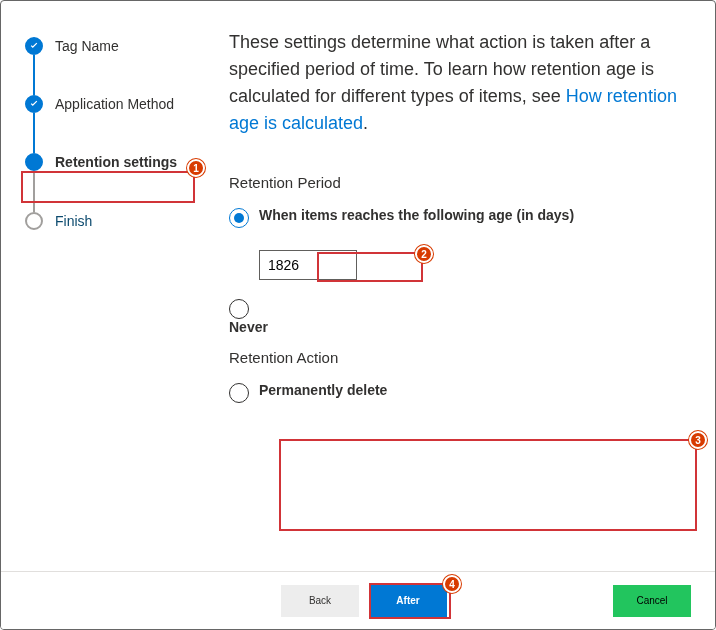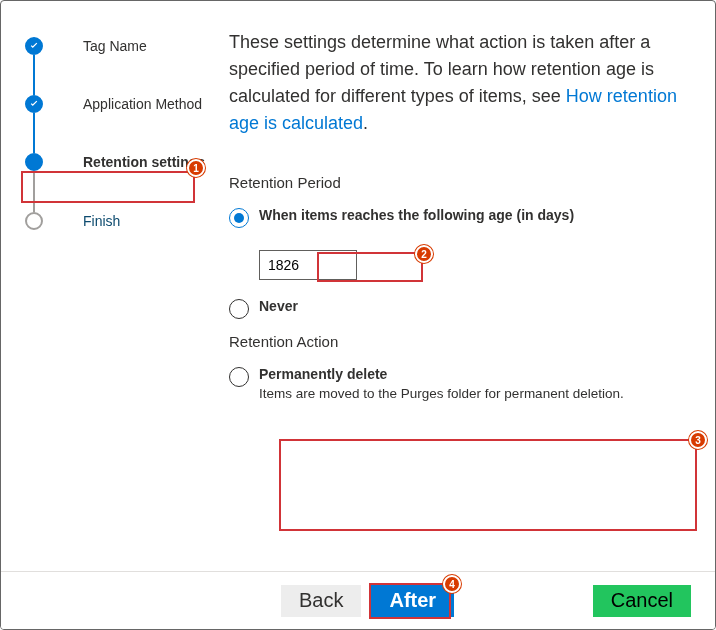--- a/index.html
+++ b/index.html
@@ -64,21 +64,20 @@
     width: 2px;
     background: #0078d4;
     z-index: 1;
   }
   .step.future-line .connector { background: #a19f9d; }
   .step-label {
     font-size: 14px;
     padding-top: 0;
     line-height: 1.3;
     max-width: 130px;
-    margin-left: 28px;
   }
   .step.current .step-label { font-weight: 600; }
   .step.future .step-label { color: #0c4a6e; }
 
   .main {
     flex: 1;
     padding: 28px 30px 10px 6px;
     overflow-y: auto;
   }
   h1 {
@@ -151,21 +150,21 @@
     padding: 0 24px 0 0;
   }
   .footer .spacer-left { width: 280px; }
   .btn {
     display: inline-flex;
     align-items: center;
     justify-content: center;
     min-width: 78px;
     height: 32px;
     padding: 0 18px;
-    font-size: 20px;
+    font-size: 10px;
     border: none;
     cursor: pointer;
     margin-right: 10px;
     font-family: inherit;
   }
   .btn-secondary { background: #ededed; color: #323130; }
   .btn-primary { background: #0078d4; color: #fff; font-weight: 600; }
   .btn-cancel { margin-left: auto; margin-right: 0; background: #22c55e; }
 
   
@@ -236,35 +235,34 @@
     <div class="section-h">Retention Period</div>
 
     <div class="opt">
       <div class="radio selected"></div>
       <div class="opt-body">
         <div class="opt-label">When items reaches the following age (in days)</div>
       </div>
     </div>
     <input class="age-input" type="text" value="1826" style="">
 
-    <div class="opt" style="margin-top:18px;">
+    <div class="opt" style="margin-top:18px;flex-direction:column;">
       <div class="radio"></div>
       <div class="opt-body">
         <div class="opt-label">Never</div>
       </div>
     </div>
 
     <div class="section-h" style="margin-top:14px;">Retention Action</div>
 
 
     <div class="opt">
       <div class="radio"></div>
       <div class="opt-body">
         <div class="opt-label">Permanently delete</div>
-        <div class="opt-desc">Items are moved to the Purges folder for permanent deletion.</div>
       </div>
     </div>
   </div>
 </div>
 
 <div class="footer">
   <div class="spacer-left"></div>
   <button class="btn btn-secondary">Back</button>
   <button class="btn btn-primary">After</button>
   <button class="btn btn-cancel">Cancel</button>

